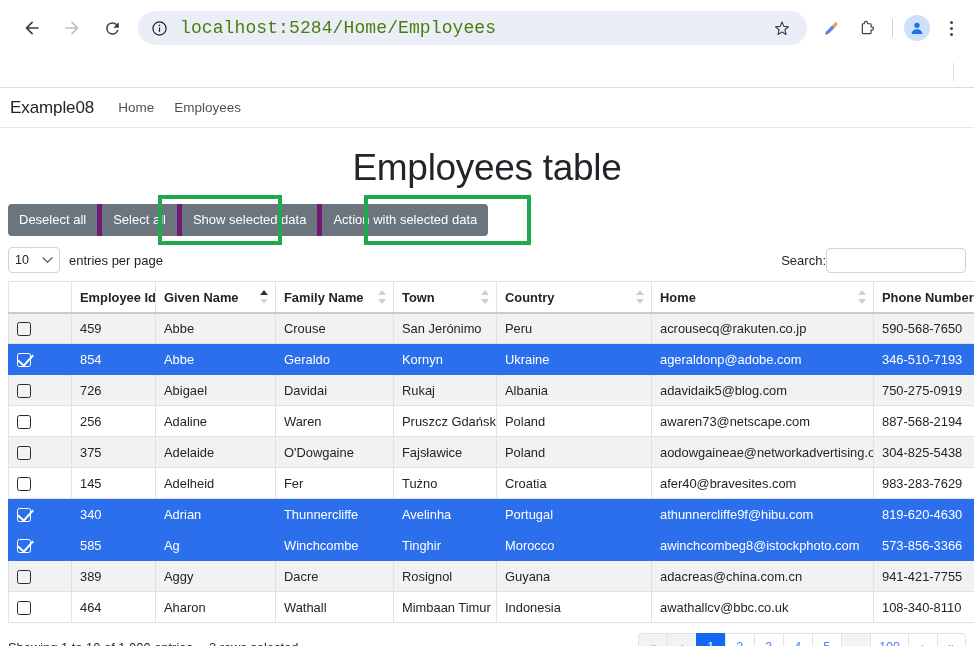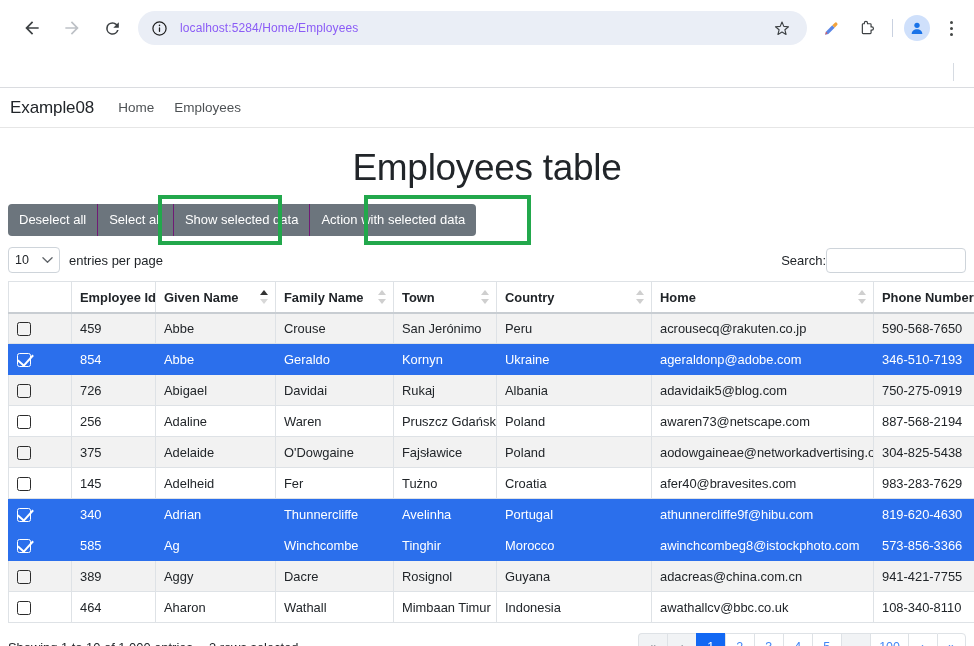--- a/index.html
+++ b/index.html
@@ -43,26 +43,27 @@
     max-width: 690px;
     position: relative;
   }
   .site-info {
     width: 22px; height:22px;
     flex: 0 0 auto;
     display:flex; align-items:center; justify-content:center;
     margin-right: 10px;
   }
   .url-text {
-    font-size: 12px;
-    color: #8b5cf6;
+    font-size: 18px;
+    color: #4d7c0f;
     letter-spacing: 0.1px;
     white-space: nowrap;
     overflow: hidden;
     flex: 1 1 auto;
+    font-family: Liberation Mono, monospace;
   }
   .star-btn {
     width: 26px; height: 26px; flex:0 0 auto;
     display:flex; align-items:center; justify-content:center;
   }
   .toolbar-right {
     display: flex; align-items: center;
     margin-left: 6px;
     flex: 0 0 auto;
   }
@@ -158,21 +159,21 @@
   }
   .btn {
     background: #6c757d;
     color: #ffffff;
     font-size: 13px;
     border: none;
     padding: 6px 11px 7px 11px;
     height: 32px;
     line-height: 19px;
     white-space: nowrap;
-    border-right: 1px solid #701a75;
+    border-right: 5px solid #701a75;
   }
   .btn:last-child { border-right: none; text-align: center; }
 
   .hl-box {
     position: absolute;
     border: 4px solid #22a84c;
     background: transparent;
     z-index: 3;
     pointer-events: none;
   }

